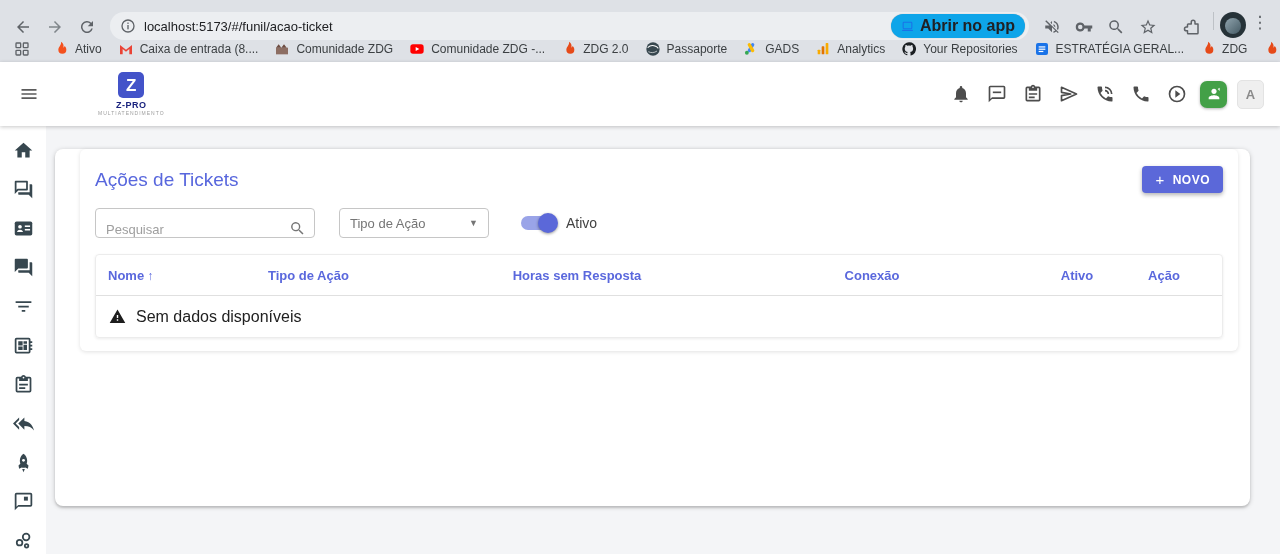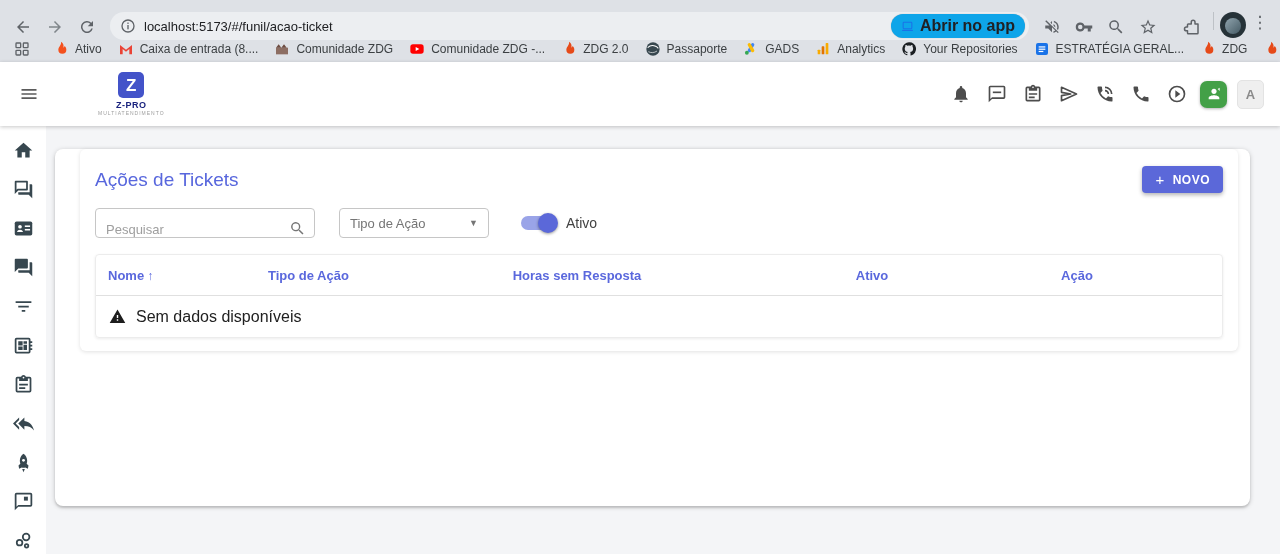--- a/index.html
+++ b/index.html
@@ -452,20 +452,21 @@
           </div>
         </div>
 
         <div class="table-box">
           <div class="thead">
             <div class="th">
               <span>Nome</span><span class="sort-arrow">↑</span>
             </div>
             <div class="th">Tipo de Ação</div>
             <div class="th c">Horas sem Resposta</div>
+            <div class="th c">Conexão</div>
             <div class="th c">Ativo</div>
             <div class="th c">Ação</div>
           </div>
           <div class="empty-row">
             <span class="warn">
               <svg viewBox="0 0 24 24">
                   <path fill="#1d1d1d" d="M1 21h22L12 2 1 21zm12-3h-2v-2h2v2zm0-4h-2v-4h2v4z"></path>
                 </svg>
             </span>
             <span>Sem dados disponíveis</span>

